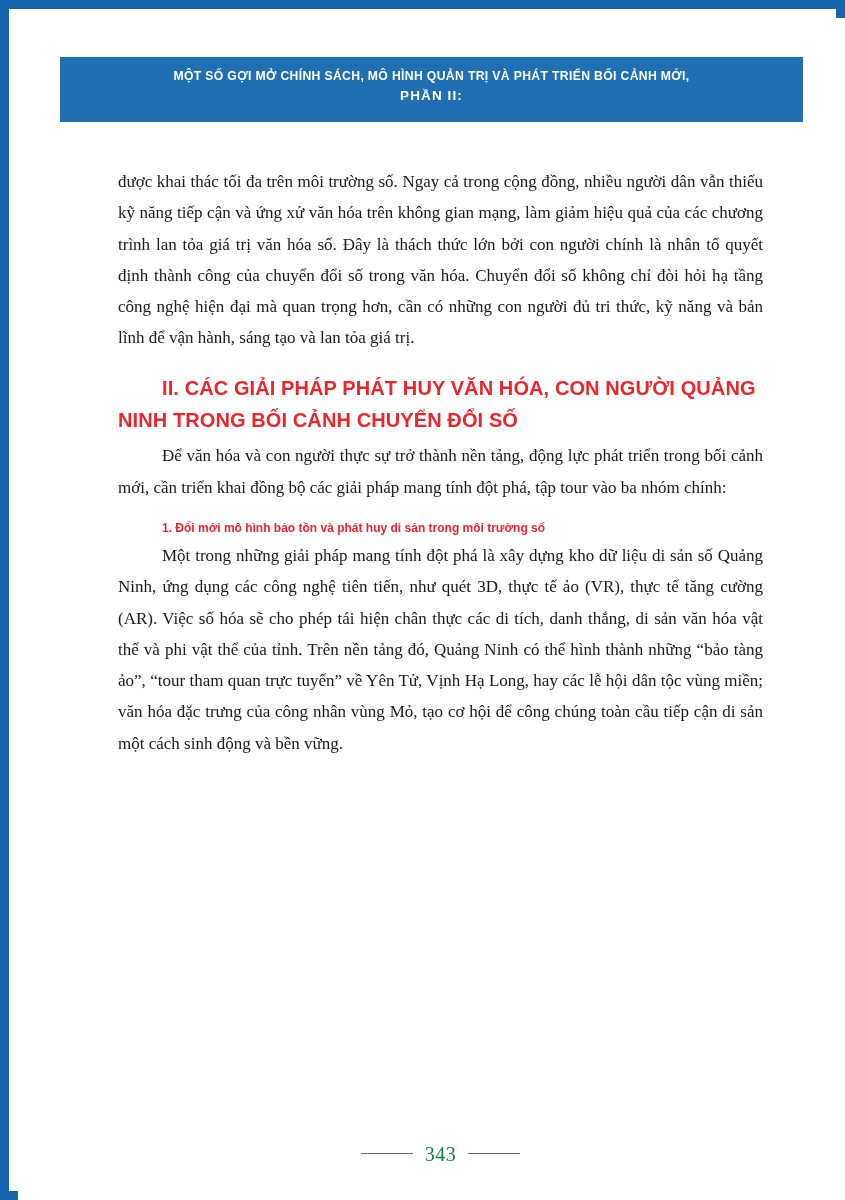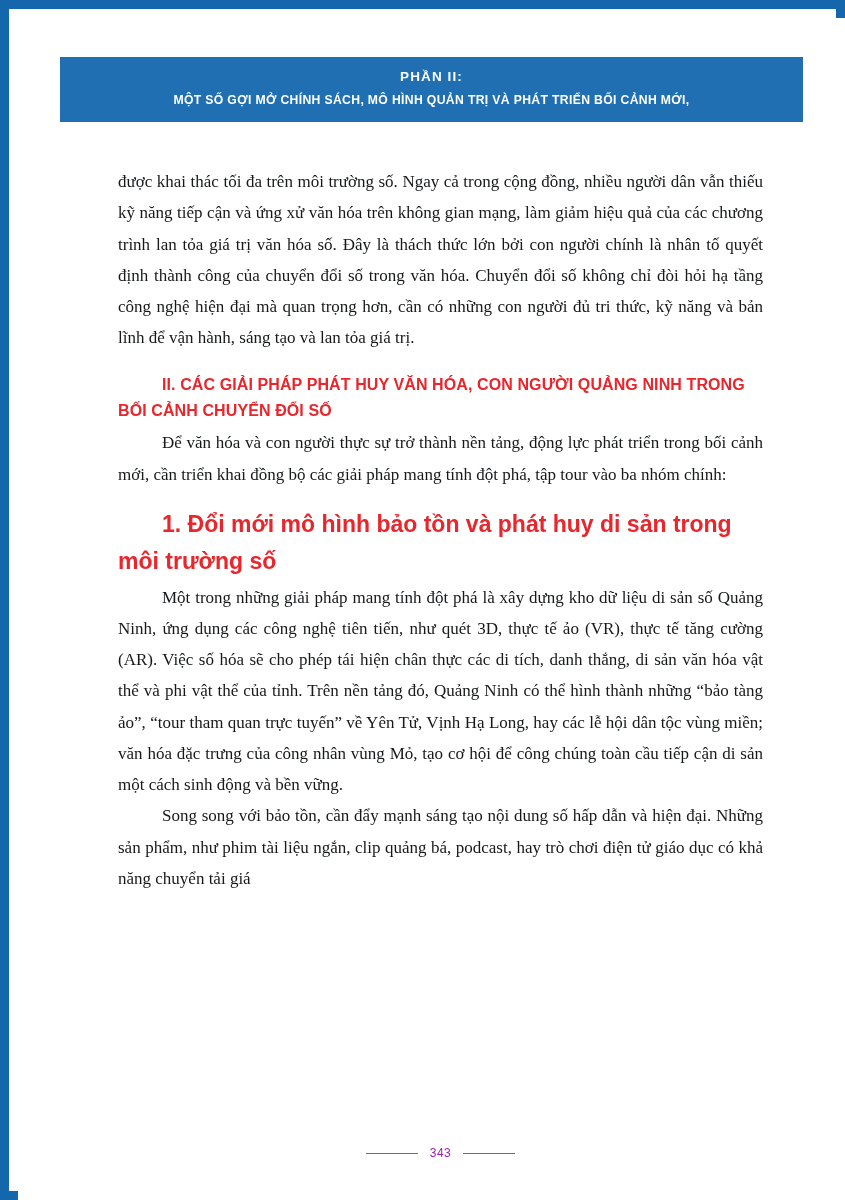--- a/index.html
+++ b/index.html
@@ -81,90 +81,89 @@
   p.body-par.indent {
     text-indent: 44px;
   }
   p.body-par + p.body-par {
     margin-top: 0px;
   }
 
   h2.section-head {
     margin: 18px 0 4px 0;
     font-family: "Liberation Sans", sans-serif;
-    font-size: 16px;
+    font-size: 20px;
     font-weight: bold;
     color: #e8262c;
     line-height: 1.62;
     letter-spacing: 0.1px;
     text-indent: 44px;
   }
   h3.sub-head {
     margin: 16px 0 2px 0;
     font-family: "Liberation Sans", sans-serif;
-    font-size: 23px;
+    font-size: 12px;
     font-weight: bold;
     color: #e8262c;
     line-height: 1.6;
     text-indent: 44px;
   }
 
   
   .footer {
     position: absolute;
     left: 0;
     top: 1125px;
     width: 845px;
     text-align: center;
   }
   .folio-wrap {
     display: inline-block;
     position: relative;
     padding: 0 26px;
   }
   .folio {
-    font-family: Liberation Sans, sans-serif;
-    font-size: 12px;
-    color: #a21caf;
+    font-family: Liberation Serif, serif;
+    font-size: 20px;
+    color: #15803d;
     letter-spacing: 0.5px;
   }
   .folio-rule {
     position: absolute;
     top: 10px;
     width: 52px;
     height: 1px;
     background: #6a6f74;
   }
   .folio-rule.left { left: -38px; }
   .folio-rule.right { right: -38px; }
 </style>
 </head>
 <body>
 
 <div class="page">
   <div class="page-inner">
 
     <div class="header-band">
+      <div class="header-line l2">MỘT SỐ GỢI MỞ CHÍNH SÁCH, MÔ HÌNH QUẢN TRỊ VÀ PHÁT TRIỂN BỐI CẢNH MỚI,</div>
       <div class="header-line l1">PHẦN II:</div>
-      <div class="header-line l2">MỘT SỐ GỢI MỞ CHÍNH SÁCH, MÔ HÌNH QUẢN TRỊ VÀ PHÁT TRIỂN BỐI CẢNH MỚI,</div>
     </div>
 
     <div class="content">
 
       <p class="body-par">được khai thác tối đa trên môi trường số. Ngay cả trong cộng đồng, nhiều người dân vẫn thiếu kỹ năng tiếp cận và ứng xử văn hóa trên không gian mạng, làm giảm hiệu quả của các chương trình lan tỏa giá trị văn hóa số. Đây là thách thức lớn bởi con người chính là nhân tố quyết định thành công của chuyển đổi số trong văn hóa. Chuyển đổi số không chỉ đòi hỏi hạ tầng công nghệ hiện đại mà quan trọng hơn, cần có những con người đủ tri thức, kỹ năng và bản lĩnh để vận hành, sáng tạo và lan tỏa giá trị.</p>
 
       <h2 class="section-head">II. CÁC GIẢI PHÁP PHÁT HUY VĂN HÓA, CON NGƯỜI QUẢNG NINH TRONG BỐI CẢNH CHUYỂN ĐỔI SỐ</h2>
 
       <p class="body-par indent">Để văn hóa và con người thực sự trở thành nền tảng, động lực phát triển trong bối cảnh mới, cần triển khai đồng bộ các giải pháp mang tính đột phá, tập tour vào ba nhóm chính:</p>
 
       <h3 class="sub-head">1. Đổi mới mô hình bảo tồn và phát huy di sản trong môi trường số</h3>
 
       <p class="body-par indent">Một trong những giải pháp mang tính đột phá là xây dựng kho dữ liệu di sản số Quảng Ninh, ứng dụng các công nghệ tiên tiến, như quét 3D, thực tế ảo (VR), thực tế tăng cường (AR). Việc số hóa sẽ cho phép tái hiện chân thực các di tích, danh thắng, di sản văn hóa vật thể và phi vật thể của tỉnh. Trên nền tảng đó, Quảng Ninh có thể hình thành những “bảo tàng ảo”, “tour tham quan trực tuyến” về Yên Tử, Vịnh Hạ Long, hay các lễ hội dân tộc vùng miền; văn hóa đặc trưng của công nhân vùng Mỏ, tạo cơ hội để công chúng toàn cầu tiếp cận di sản một cách sinh động và bền vững.</p>
 
-      <p class="body-par indent">Song song với bảo tồn, cần đẩy mạnh sáng tạo nội dung số hấp dẫn và hiện đại. Những sản phẩm, như phim tài liệu ngắn, clip quảng bá, podcast, hay trò chơi điện tử giáo dục có khả năng chuyển tải giá</p>
 
     </div>
 
     <div class="footer">
       <span class="folio-wrap">
         <span class="folio-rule left"></span>
         <span class="folio">343</span>
         <span class="folio-rule right"></span>
       </span>
     </div>

